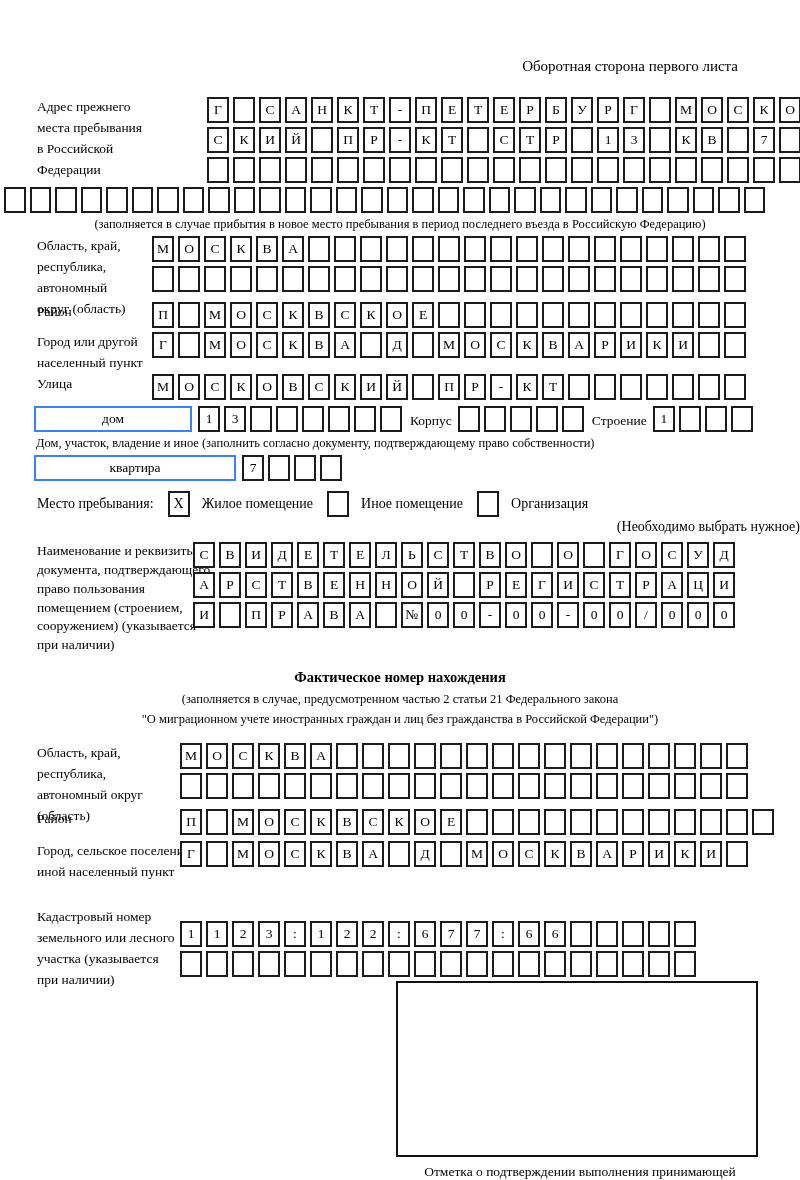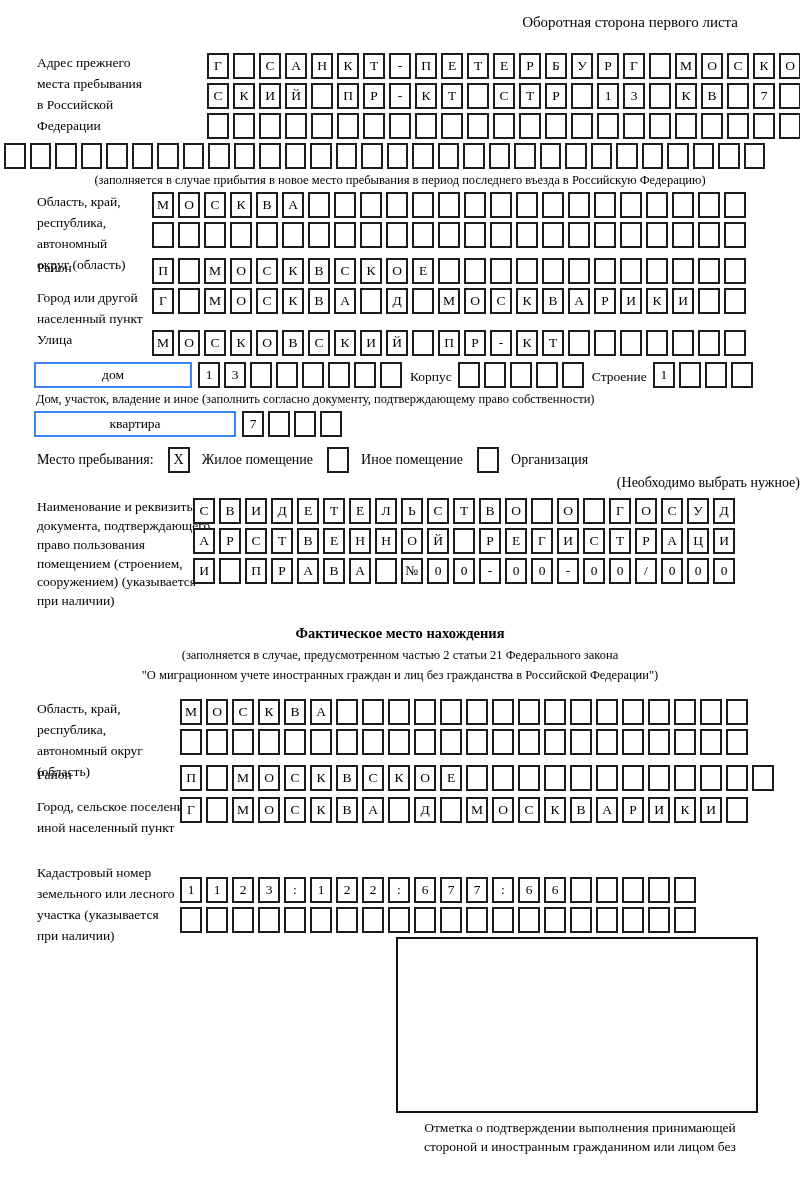--- a/index.html
+++ b/index.html
@@ -2,21 +2,21 @@
 <html><head>
 <meta charset="utf-8">
 <style>
   * { box-sizing: border-box; }
   html,body { margin:0; padding:0; }
   body {
     width:800px; height:1180px; overflow:hidden;
     background:#ffffff; color:#000;
     font-family:"Liberation Serif","DejaVu Serif",serif;
   }
-  .header-right { padding:14px 62px 0 0; text-align:right; font-size:15px; }
+  .header-right { padding:14px 62px 0 0; text-align:right; font-size:15px;margin-top:44px; }
 
   .flex-row { display:flex; align-items:flex-start; }
   .label-col { flex:0 0 auto; padding-left:37px; font-size:13.5px; line-height:1.55; }
   .label-col div { white-space:nowrap; }
   .w175 { width:175px; }
   .w152 { width:152px; }
   .w193 { width:193px; line-height:1.4; }
   .w180 { width:180px; }
   .clamp60 { height:60px; overflow:visible; }
   .clamp74 { height:74px; overflow:visible; }
@@ -483,21 +483,21 @@
           <span class="cbox">0</span>
           <span class="cbox">0</span>
           <span class="cbox">/</span>
           <span class="cbox">0</span>
           <span class="cbox">0</span>
           <span class="cbox">0</span>
         </div>
     </div>
   </div>
 
-  <div class="fact-title">Фактическое место нахождения</div>
+  <div class="fact-title">Фактическое номер нахождения</div>
   <div class="fact-note">(заполняется в случае, предусмотренном частью 2 статьи 21 Федерального закона</div>
   <div class="fact-note">"О миграционном учете иностранных граждан и лиц без гражданства в Российской Федерации")</div>
 
   <div class="flex-row mt14">
     <div class="label-col w180 clamp60">
         <div>Область, край,</div>
         <div>республика,</div>
         <div>автономный округ</div>
         <div>(область)</div>
       </div>

